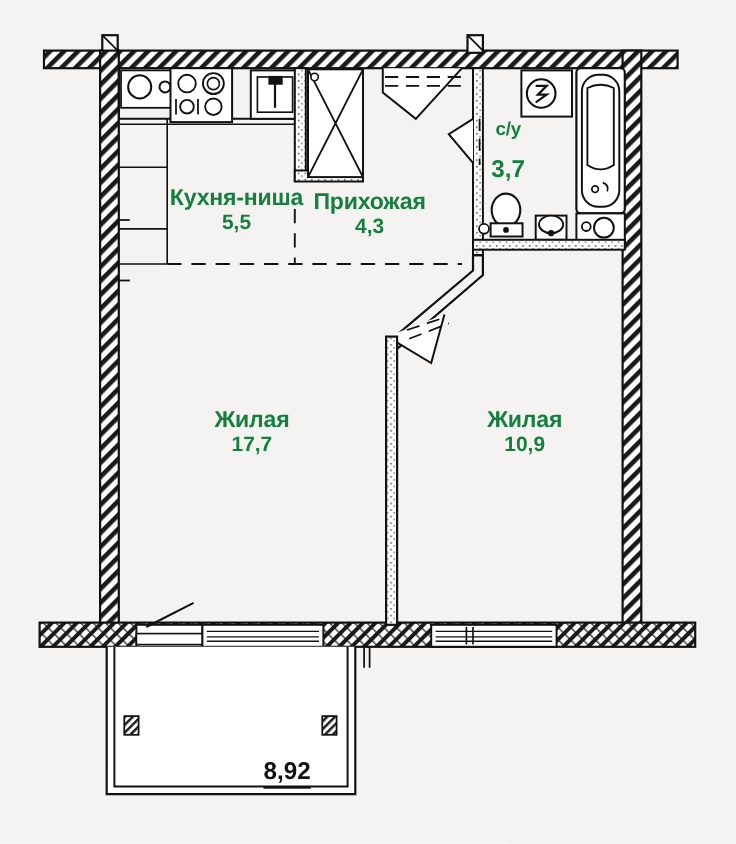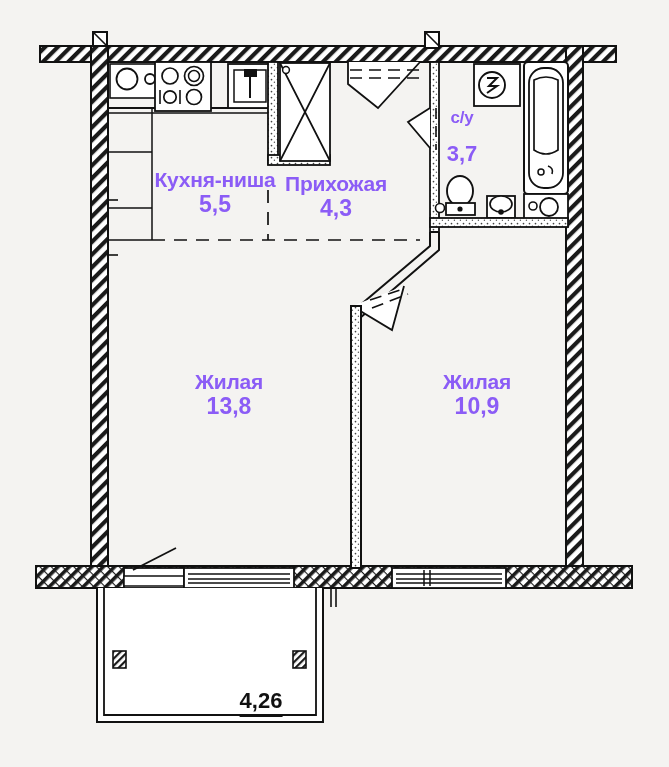--- a/index.html
+++ b/index.html
@@ -19,35 +19,35 @@
     position: absolute;
     left: 0;
     top: 0;
     width: 669px;
     height: 767px;
     display: block;
   }
   .room-label {
     position: absolute;
     text-align: center;
-    color: #8b5cf6;
+    color: #15803d;
     font-family: "Liberation Sans", sans-serif;
     font-weight: bold;
     line-height: 1.12;
     white-space: nowrap;
     user-select: none;
   }
   .room-label .rl-name {
     display: block;
     font-size: 21px;
     letter-spacing: -0.2px;
   }
   .room-label .rl-area {
     display: block;
-    font-size: 23px;
+    font-size: 19px;
     letter-spacing: 0px;
   }
   .room-label.small .rl-name { font-size: 17px; }
   .room-label.small .rl-area { font-size: 22px; margin-top: 15px; }
   .balcony-label {
     position: absolute;
     color: #111111;
     font-family: "Liberation Sans", sans-serif;
     font-weight: bold;
     font-size: 22px;
@@ -288,23 +288,23 @@
     <span class="rl-area">4,3</span>
   </div>
 
   <div class="room-label small" style="left:462px; top:108px; transform:translate(-50%,0);">
     <span class="rl-name">с/у</span>
     <span class="rl-area">3,7</span>
   </div>
 
   <div class="room-label" style="left:229px; top:370px; transform:translate(-50%,0);">
     <span class="rl-name">Жилая</span>
-    <span class="rl-area">13,8</span>
+    <span class="rl-area">17,7</span>
   </div>
 
   <div class="room-label" style="left:477px; top:370px; transform:translate(-50%,0);">
     <span class="rl-name">Жилая</span>
     <span class="rl-area">10,9</span>
   </div>
 
-  <div class="balcony-label" style="left:261px; top:688px; transform:translate(-50%,0);">4,26</div>
+  <div class="balcony-label" style="left:261px; top:688px; transform:translate(-50%,0);">8,92</div>
 
 </div>
 
 </body></html>

